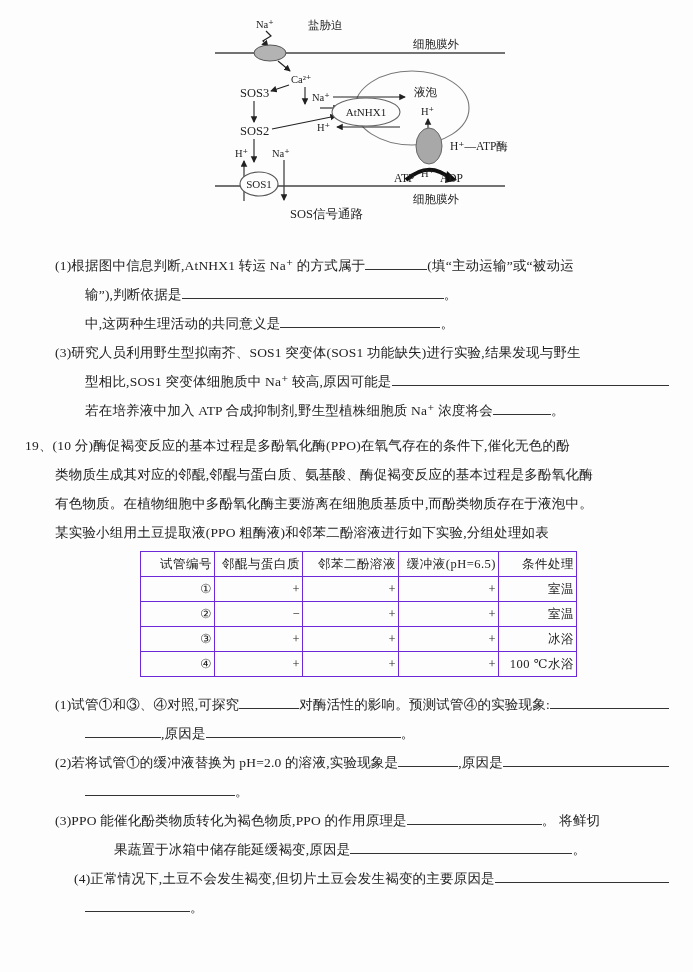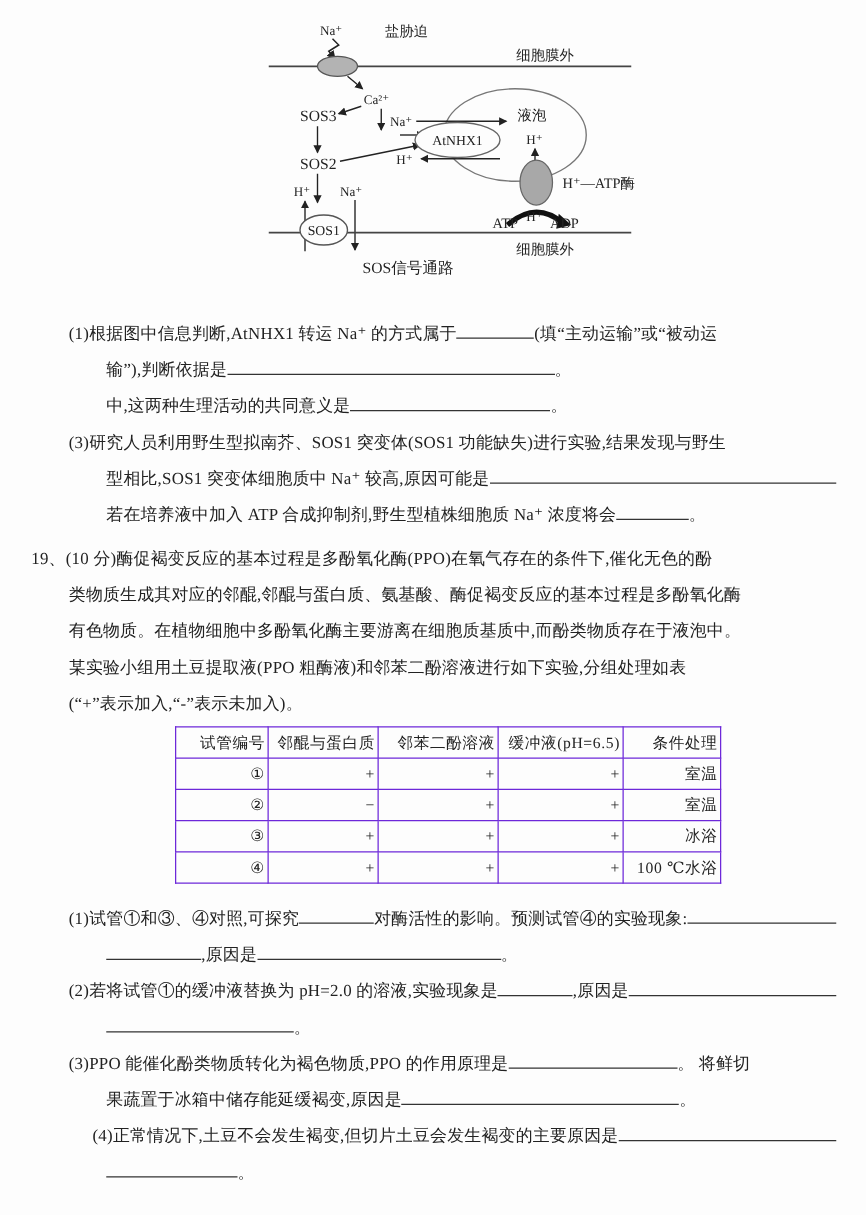--- a/index.html
+++ b/index.html
@@ -106,21 +106,20 @@
       <div class="textline" style="padding-left: 85px;"><span class="seg">型相比,SOS1 突变体细胞质中 Na⁺ 较高,原因可能是</span><span class="blank fill"></span></div>
       <div class="textline" style="padding-left: 85px;"><span class="seg">若在培养液中加入 ATP 合成抑制剂,野生型植株细胞质 Na⁺ 浓度将会</span><span class="blank" style="width: 58px;"></span><span class="seg">。</span></div>
     </div>
 
   
   <div id="q19-intro">
       <div class="textline" style="padding-left: 25px;"><span class="seg">19、(10 分)酶促褐变反应的基本过程是多酚氧化酶(PPO)在氧气存在的条件下,催化无色的酚</span></div>
       <div class="textline" style="padding-left: 55px;"><span class="seg">类物质生成其对应的邻醌,邻醌与蛋白质、氨基酸、酶促褐变反应的基本过程是多酚氧化酶</span></div>
       <div class="textline" style="padding-left: 55px;"><span class="seg">有色物质。在植物细胞中多酚氧化酶主要游离在细胞质基质中,而酚类物质存在于液泡中。</span></div>
       <div class="textline" style="padding-left: 55px;"><span class="seg">某实验小组用土豆提取液(PPO 粗酶液)和邻苯二酚溶液进行如下实验,分组处理如表</span></div>
-      <div class="textline" style="padding-left: 55px;"><span class="seg">(“+”表示加入,“-”表示未加入)。</span></div>
     </div>
 
   
   <table class="exp">
     <colgroup>
       <col style="width:74px">
         <col style="width:88px">
         <col style="width:96px">
         <col style="width:100px">
         <col style="width:78px">
@@ -166,18 +165,18 @@
       </tbody>
   </table>
 
   
   <div id="q19-questions">
       <div class="textline" style="padding-left: 55px;"><span class="seg">(1)试管①和③、④对照,可探究</span><span class="blank" style="width: 60px;"></span><span class="seg">对酶活性的影响。预测试管④的实验现象:</span><span class="blank fill"></span></div>
       <div class="textline" style="padding-left: 85px;"><span class="blank" style="width: 76px;"></span><span class="seg">,原因是</span><span class="blank" style="width: 195px;"></span><span class="seg">。</span></div>
       <div class="textline" style="padding-left: 55px;"><span class="seg">(2)若将试管①的缓冲液替换为 pH=2.0 的溶液,实验现象是</span><span class="blank" style="width: 60px;"></span><span class="seg">,原因是</span><span class="blank fill"></span></div>
       <div class="textline" style="padding-left: 85px;"><span class="blank" style="width: 150px;"></span><span class="seg">。</span></div>
       <div class="textline" style="padding-left: 55px;"><span class="seg">(3)PPO 能催化酚类物质转化为褐色物质,PPO 的作用原理是</span><span class="blank" style="width: 135px;"></span><span class="seg">。 将鲜切</span></div>
-      <div class="textline" style="padding-left: 85px;"><span class="seg">果蔬置于冰箱中储存能延缓褐变,原因是</span><span class="blank" style="width: 222px;"></span><span class="seg">。</span></div>
+      <div class="textline" style="padding-left: 114px;"><span class="seg">果蔬置于冰箱中储存能延缓褐变,原因是</span><span class="blank" style="width: 222px;"></span><span class="seg">。</span></div>
       <div class="textline" style="padding-left: 74px;"><span class="seg">(4)正常情况下,土豆不会发生褐变,但切片土豆会发生褐变的主要原因是</span><span class="blank fill"></span></div>
       <div class="textline" style="padding-left: 85px;"><span class="blank" style="width: 105px;"></span><span class="seg">。</span></div>
     </div>
 
 </div>
 
 </body></html>

